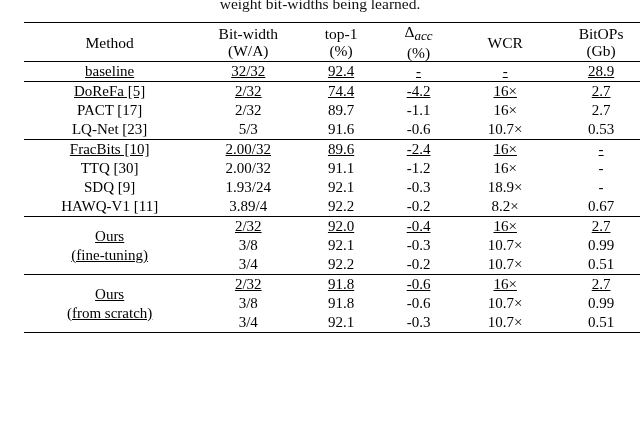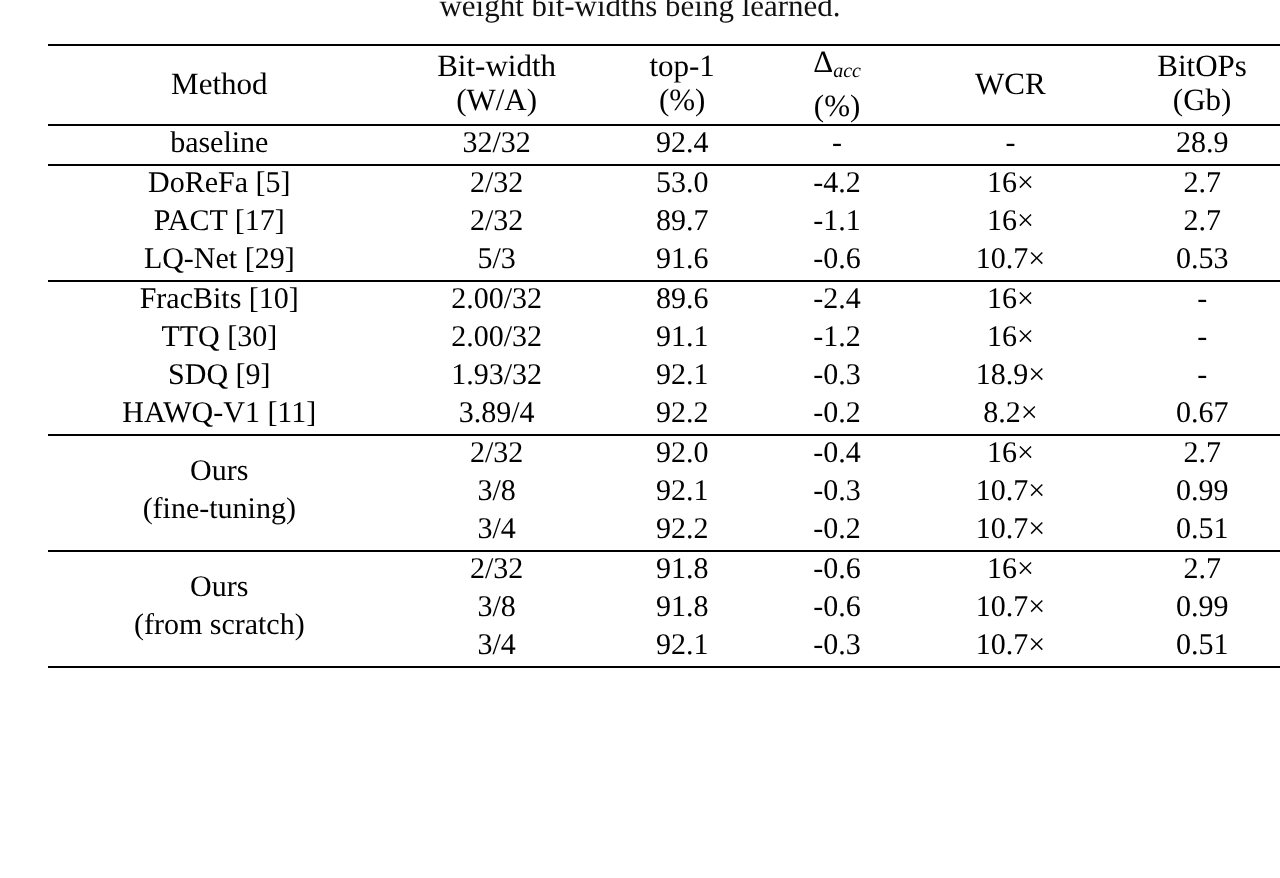--- a/index.html
+++ b/index.html
@@ -57,20 +57,21 @@
     font-size: 15.5px;
   }
   .hdr-cell .l2 {
     display: block;
   }
   .rule-top td {
     border-top: 1.4px solid #000;
   }
   .rule-mid td {
     border-top: 1.0px solid #000;
+    text-decoration: underline;
   }
   .rule-bottom td {
     border-top: 1.4px solid #000;
   }
   .body-row td {
     height: 19px;
     line-height: 19px;
     font-size: 15px;
   }
   .method-col {
@@ -83,21 +84,21 @@
   .bitops-col { width: 92px; }
 
   .ours-label {
     font-weight: bold;
     line-height: 18px;
     font-size: 15.5px;
   }
   .ours-label .l2 { display: block; }
   .bold { font-weight: bold; }
   .sub {
-    font-size: 10px;
+    font-size: 13px;
     vertical-align: -0.25em;
     letter-spacing: 0;
     font-style: italic;
   }
 </style>
 </head>
 <body>
 
 <div id="page">
 
@@ -146,35 +147,35 @@
         <td>32/32</td>
         <td>92.4</td>
         <td>-</td>
         <td>-</td>
         <td>28.9</td>
       </tr>
 
       <tr class="body-row rule-mid">
         <td>DoReFa [5]</td>
         <td>2/32</td>
-        <td>53.0</td>
+        <td>74.4</td>
         <td>-4.2</td>
         <td>16×</td>
         <td>2.7</td>
       </tr>
       <tr class="body-row">
         <td>PACT [17]</td>
         <td>2/32</td>
         <td>89.7</td>
         <td>-1.1</td>
         <td>16×</td>
         <td>2.7</td>
       </tr>
       <tr class="body-row">
-        <td>LQ-Net [29]</td>
+        <td>LQ-Net [23]</td>
         <td>5/3</td>
         <td>91.6</td>
         <td>-0.6</td>
         <td>10.7×</td>
         <td>0.53</td>
       </tr>
 
       <tr class="body-row rule-mid">
         <td>FracBits [10]</td>
         <td>2.00/32</td>
@@ -186,21 +187,21 @@
       <tr class="body-row">
         <td>TTQ [30]</td>
         <td>2.00/32</td>
         <td>91.1</td>
         <td>-1.2</td>
         <td>16×</td>
         <td>-</td>
       </tr>
       <tr class="body-row">
         <td>SDQ [9]</td>
-        <td>1.93/32</td>
+        <td>1.93/24</td>
         <td>92.1</td>
         <td>-0.3</td>
         <td>18.9×</td>
         <td>-</td>
       </tr>
       <tr class="body-row">
         <td>HAWQ-V1 [11]</td>
         <td>3.89/4</td>
         <td>92.2</td>
         <td>-0.2</td>

